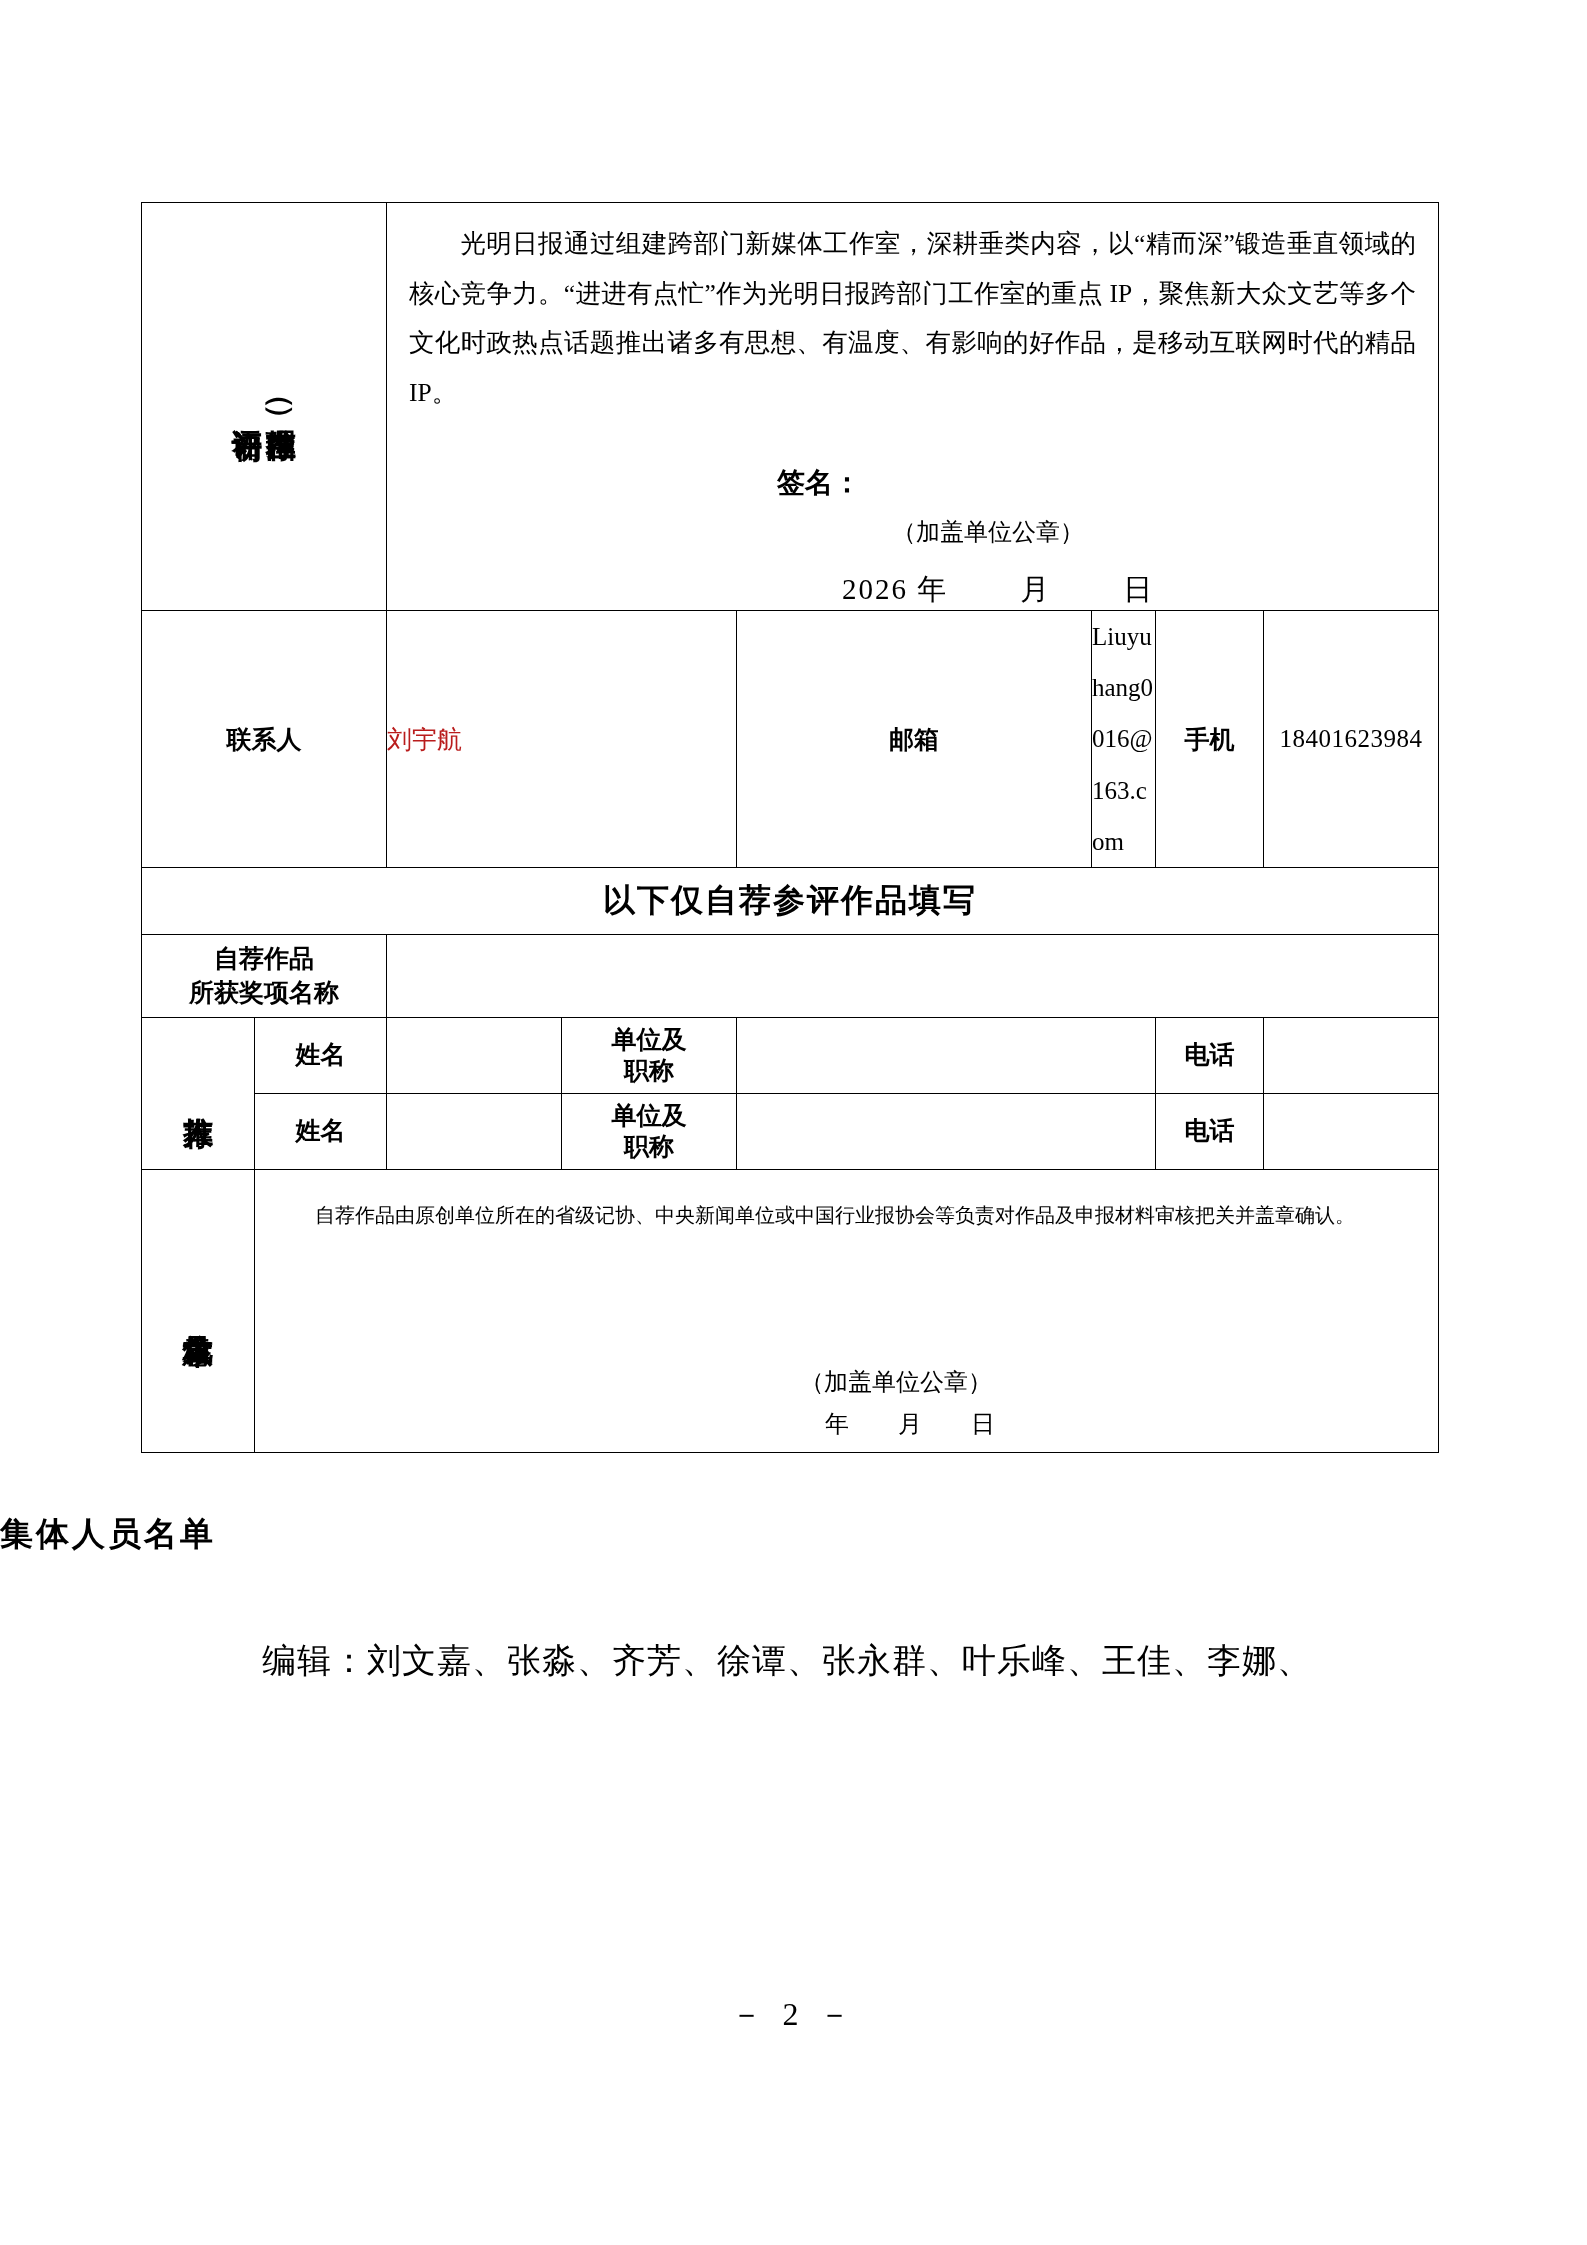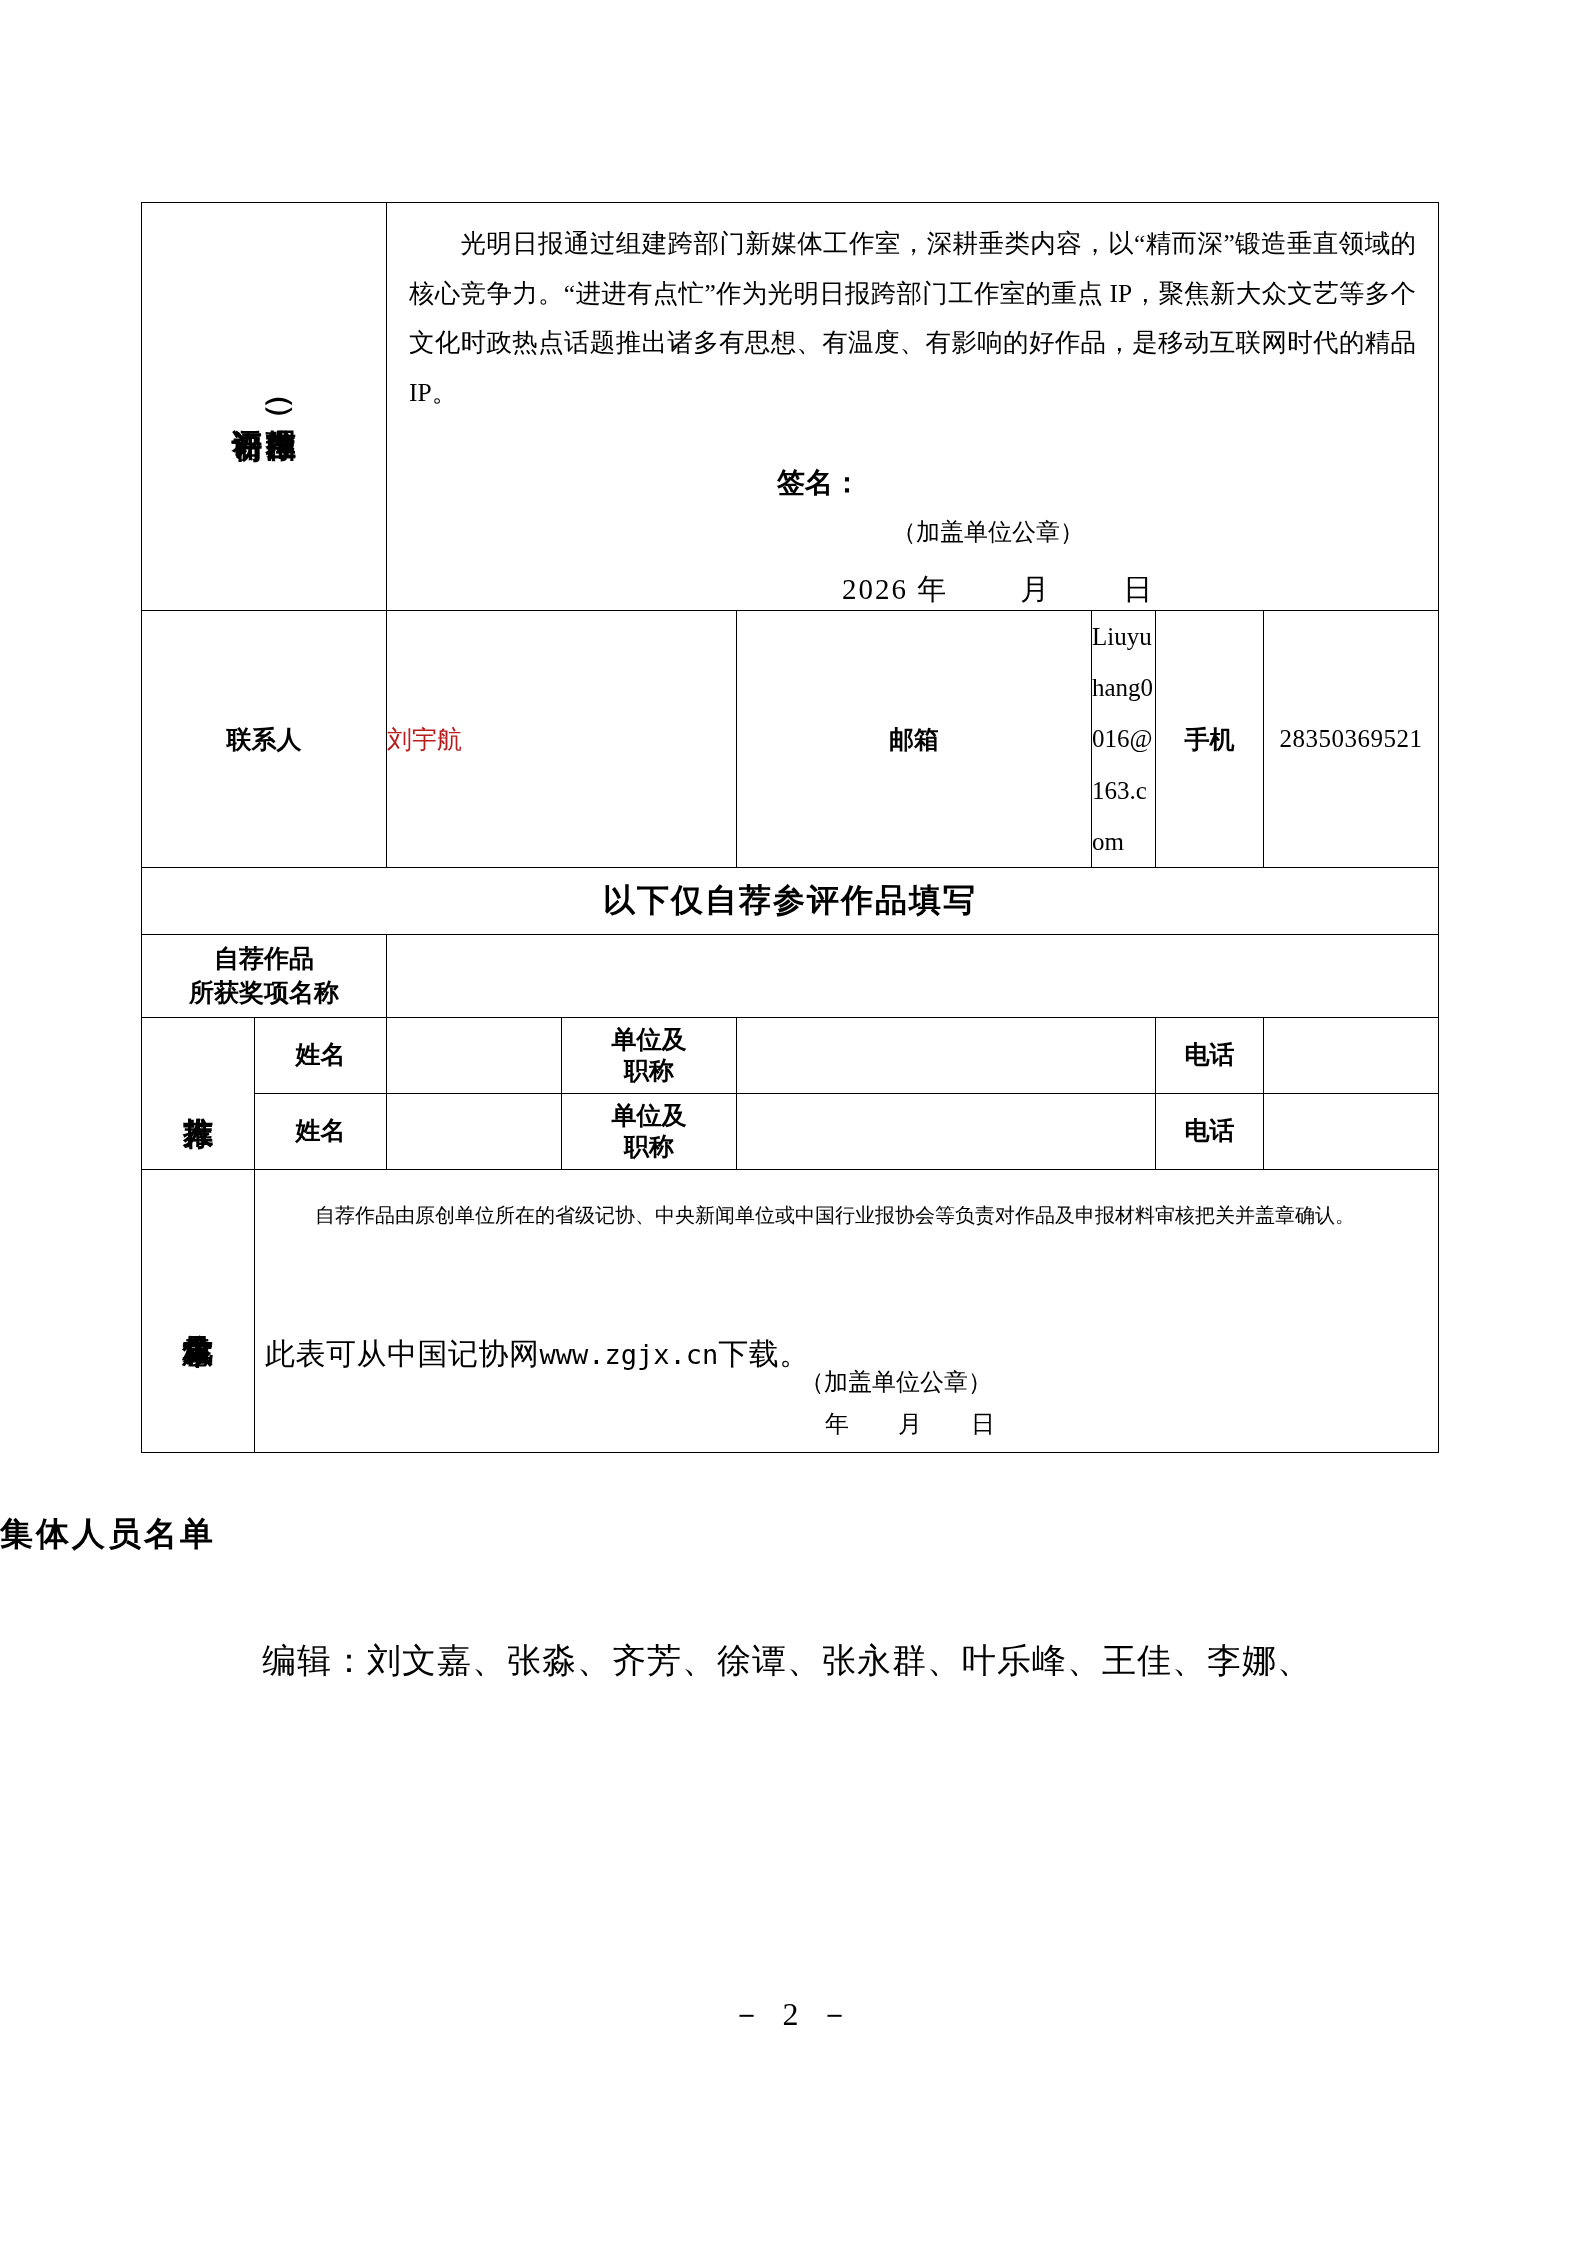--- a/index.html
+++ b/index.html
@@ -269,21 +269,21 @@
         </div>
       </td>
     </tr>
 
     <tr class="contact-row">
       <td class="cell-center" colspan="2">联系人</td>
       <td class="contact-value" colspan="2">刘宇航</td>
       <td class="cell-center">邮箱</td>
       <td class="email-cell">Liuyuhang0016@163.com</td>
       <td class="cell-center">手机</td>
-      <td class="phone-value">28350369521</td>
+      <td class="phone-value">18401623984</td>
     </tr>
 
     <tr class="banner-row">
       <td colspan="8">以下仅自荐参评作品填写</td>
     </tr>
 
     <tr class="award-row">
       <td class="award-label" colspan="2">
         <div>自荐作品</div>
         <div>所获奖项名称</div>
@@ -336,22 +336,19 @@
         <div class="review-body"><span class="indent"></span><span>自荐作品由原创单位所在的省级记协、中央新闻单位或中国行业报协会等负责对作品及申报材料审核把关并盖章确认。</span></div>
         <div class="review-stamp">（加盖单位公章）</div>
         <div class="review-date">
           <span>年</span><span class="gap"></span><span>月</span><span class="gap"></span><span>日</span>
         </div>
       </td>
     </tr>
   </tbody>
     </table>
 
-  <div class="footnote">
-    <span>此表可从中国记协网</span><span class="url">www.zgjx.cn</span><span>下载。</span>
-  </div>
 
   <div class="roster-title">集体人员名单</div>
   <div class="roster-line1">编辑：刘文嘉、张淼、齐芳、徐谭、张永群、叶乐峰、王佳、李娜、</div>
 
   <div class="page-number">－ 2 －</div>
 
 </div>
 
 </body></html>

